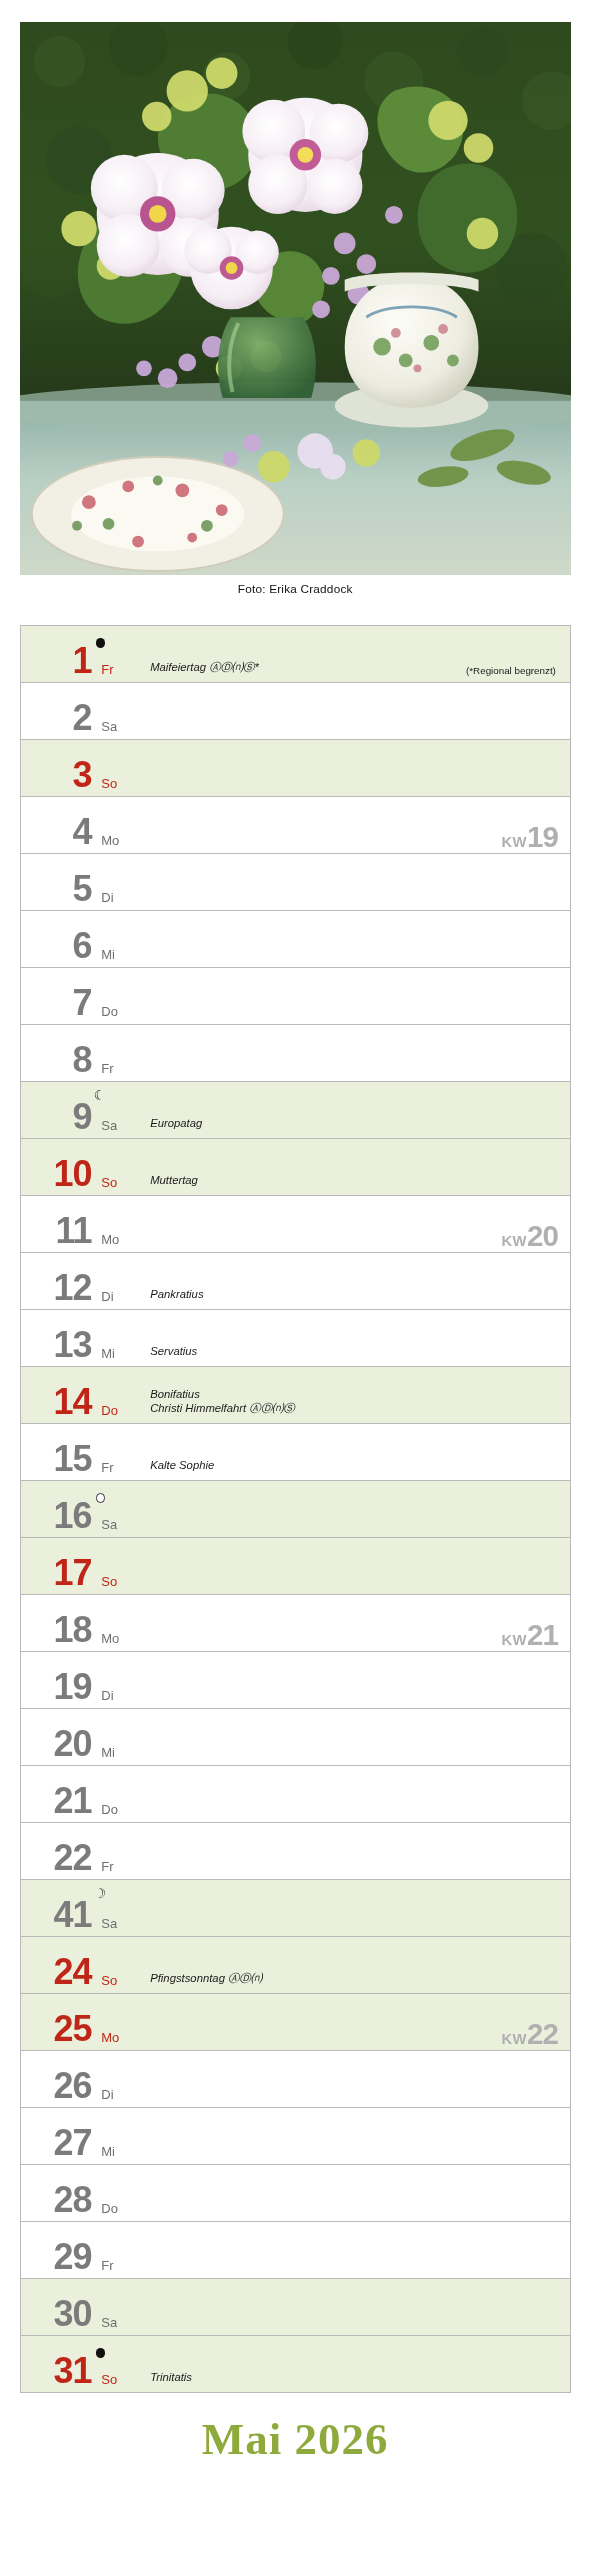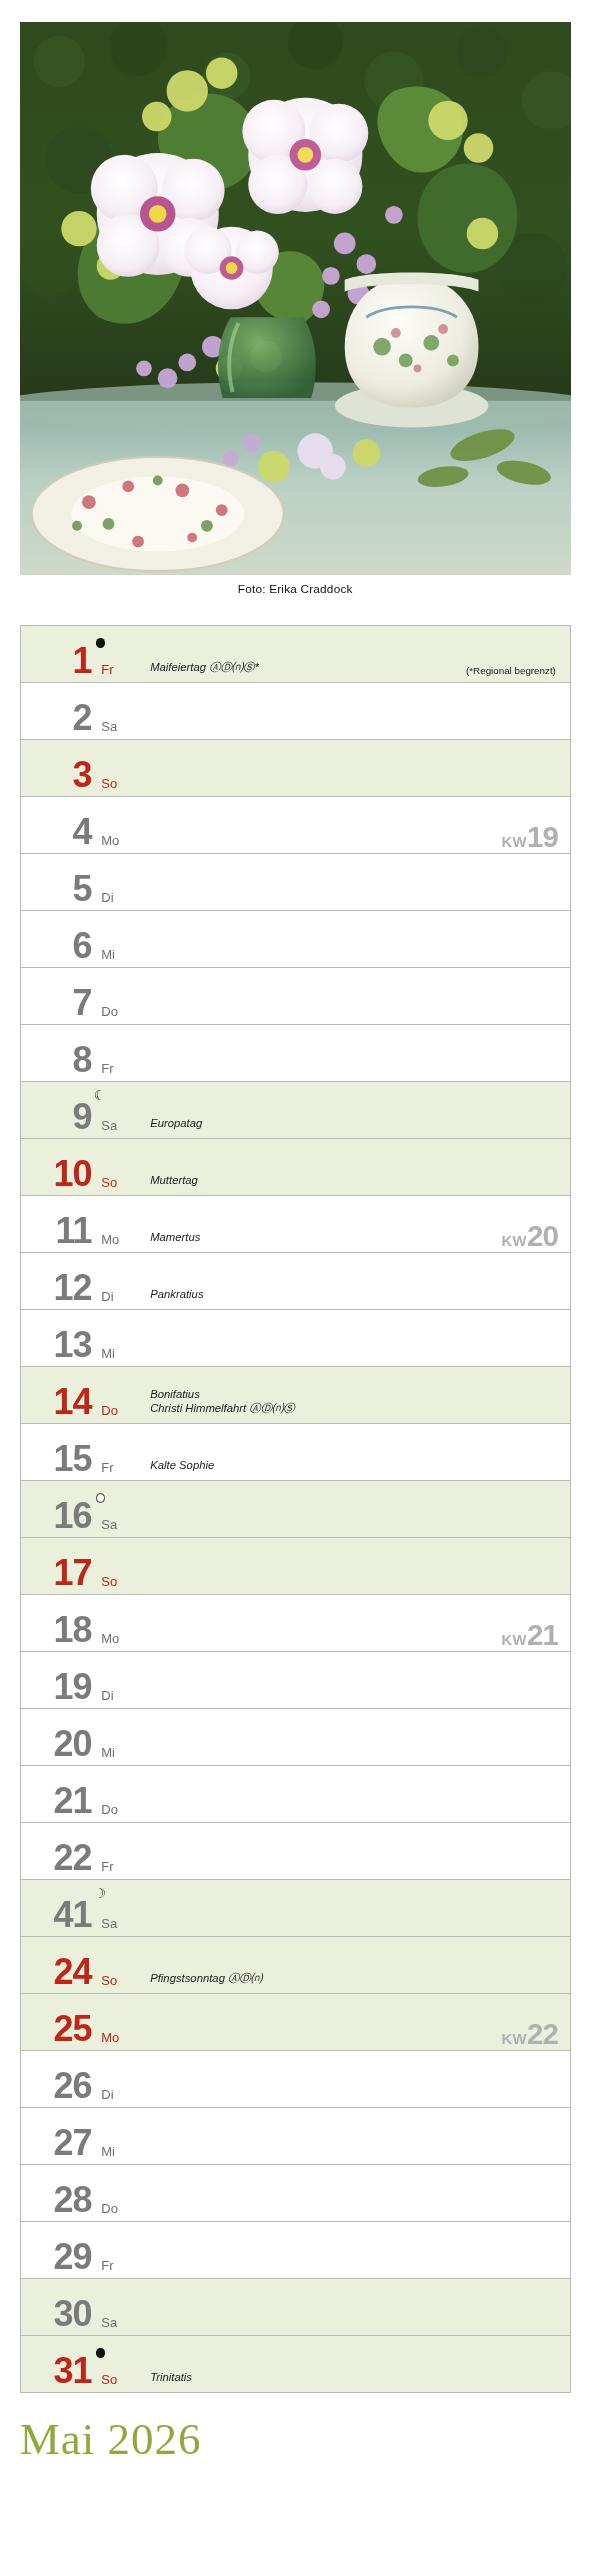--- a/index.html
+++ b/index.html
@@ -148,21 +148,22 @@
     border-radius: 50%;
     border: 1.4px solid #333;
     background: #fff;
     box-sizing: border-box;
     left: 75px; top: 11.8px;
   }
   
   .footer {
     width: 551px;
     margin: 17.7px auto 0 auto;
-    text-align: left;
+    text-align: center;
+    font-weight: bold;
   }
   .month-title {
     font-family: "Liberation Serif", serif;
     font-size: 45px;
     color: #8faa3c;
     letter-spacing: 1px;
     line-height: 1;
     padding-top: 5.9px;
   }
 </style>
@@ -402,35 +403,35 @@
       <div class="day weekend-bg">
         <span class="daynum red">10</span>
         <span class="dayname red">So</span>
         <div class="events">
           <div class="ev">Muttertag</div>
         </div>
       </div>
       <div class="day plain-bg">
         <span class="daynum">11</span>
         <span class="dayname">Mo</span>
-        <div class="events">
-          <div class="ev">Mamertus</div>
-        </div>
         <div class="kw"><span class="kw-label">KW</span><span class="kw-num">20</span></div>
       </div>
       <div class="day plain-bg">
         <span class="daynum">12</span>
         <span class="dayname">Di</span>
         <div class="events">
           <div class="ev">Pankratius</div>
         </div>
       </div>
       <div class="day plain-bg">
         <span class="daynum">13</span>
         <span class="dayname">Mi</span>
+        <div class="events">
+          <div class="ev">Servatius</div>
+        </div>
       </div>
       <div class="day weekend-bg">
         <span class="daynum red">14</span>
         <span class="dayname red">Do</span>
         <div class="events">
           <div class="ev">Bonifatius</div>
           <div class="ev">Christi Himmelfahrt ⒶⒹ⒩Ⓢ</div>
         </div>
       </div>
       <div class="day plain-bg">

